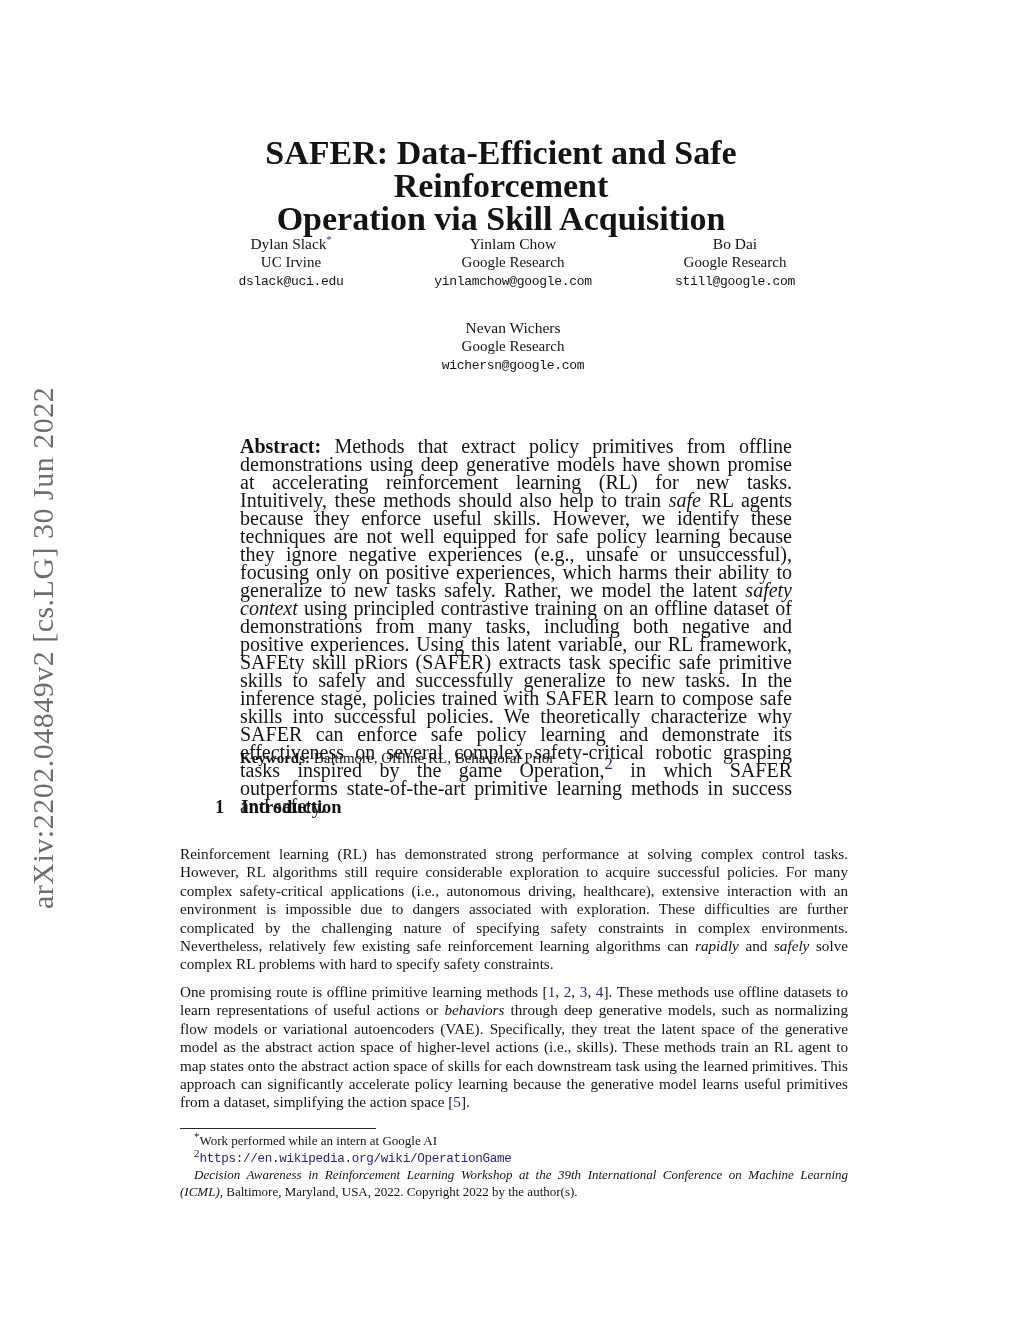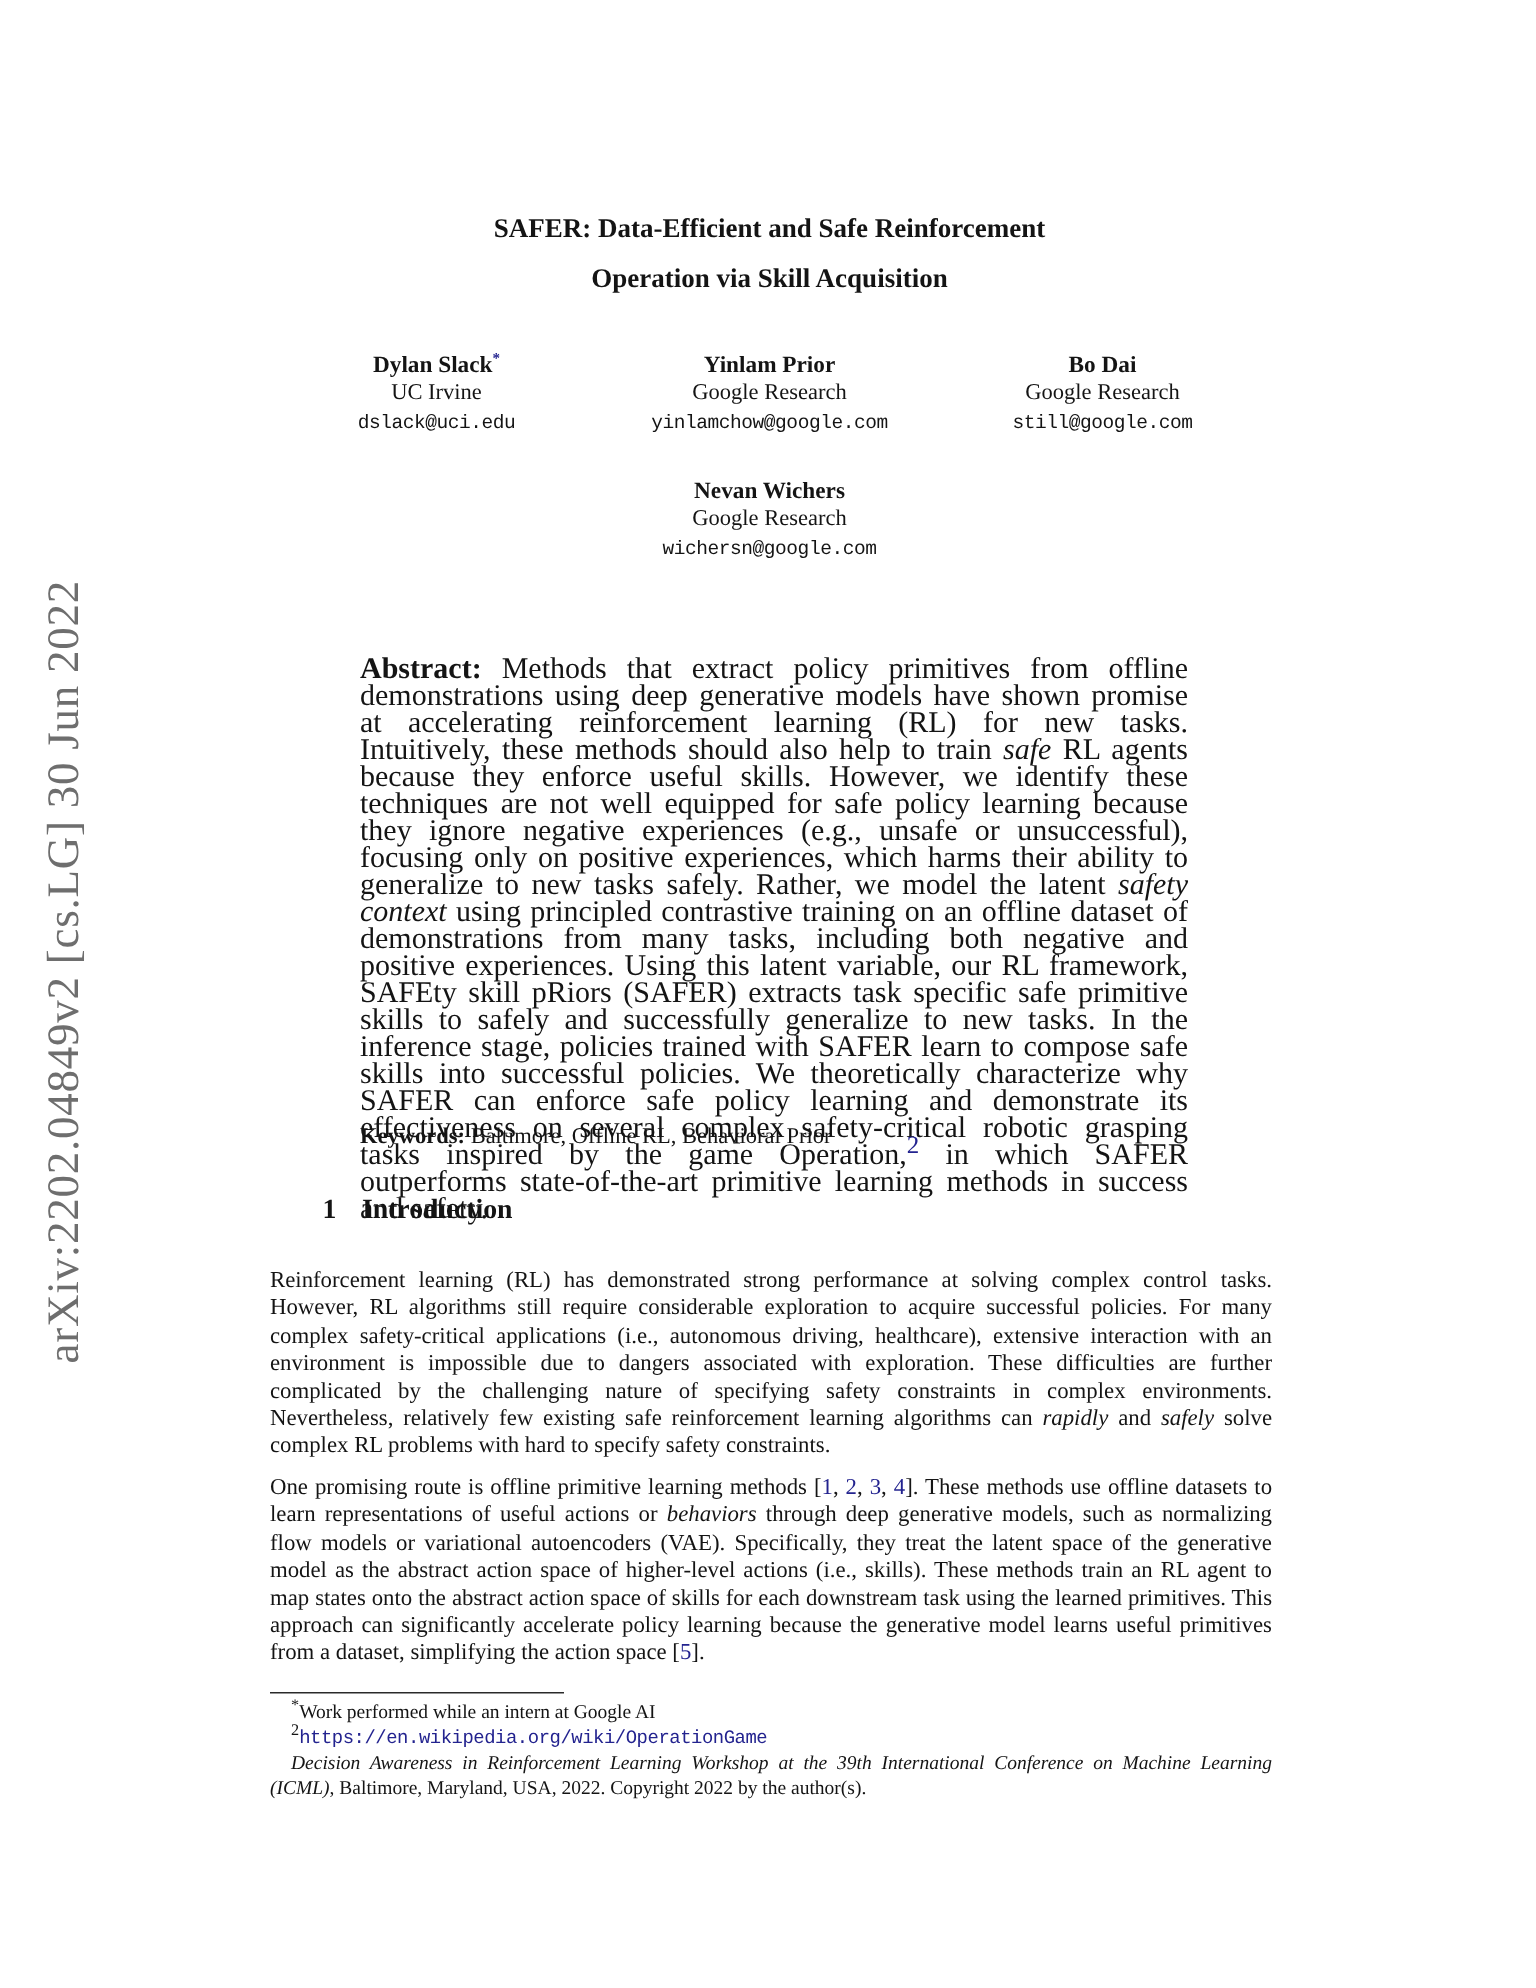--- a/index.html
+++ b/index.html
@@ -14,32 +14,32 @@
     overflow:hidden;
   }
   .arxiv-vertical{
     position:absolute;left:22px;top:338px;height:620px;width:42px;
     writing-mode:vertical-rl;transform:rotate(180deg);
     display:flex;align-items:center;justify-content:center;
     font-size:30px;color:var(--watermark);letter-spacing:0.5px;
     white-space:nowrap;
   }
   .title-block{
-    position:absolute;top:136px;left:180px;width:666px;text-align:center;
-    font-weight:bold;font-size:18px;line-height:33px;
+    position:absolute;top:136px;left:168px;width:666px;text-align:center;
+    font-weight:bold;font-size:34px;line-height:33px;
   }
   .authors-row{
     position:absolute;top:234px;left:180px;width:666px;
     display:flex;justify-content:space-between;
   }
   .author{flex:1;text-align:center;line-height:19px;}
   .author-single{
     position:absolute;top:318px;left:180px;width:666px;text-align:center;line-height:19px;
   }
-  .author .name,.author-single .name{font-weight:bold;font-size:15.5px;}
+  .author .name,.author-single .name{font-weight:normal;font-size:15.5px;}
   .author .affil,.author-single .affil{font-size:15px;}
   .author .email,.author-single .email{
     font-family:"Liberation Mono", monospace;font-size:13px;letter-spacing:-0.3px;
   }
   .author sup,.author-single sup{color:var(--link);font-size:10px;}
   .abstract{
     position:absolute;top:437px;left:240px;width:552px;
     font-size:20px;line-height:18px;text-align:justify;
   }
   .keywords{
@@ -82,21 +82,21 @@
   <div>Operation via Skill Acquisition</div>
 </div>
 
 <div class="authors-row">
   <div class="author">
     <div class="name"><span>Dylan Slack</span><sup>*</sup></div>
     <div class="affil">UC Irvine</div>
     <div class="email">dslack@uci.edu</div>
   </div>
   <div class="author">
-    <div class="name"><span>Yinlam Prior</span><sup></sup></div>
+    <div class="name"><span>Yinlam Chow</span><sup></sup></div>
     <div class="affil">Google Research</div>
     <div class="email">yinlamchow@google.com</div>
   </div>
   <div class="author">
     <div class="name"><span>Bo Dai</span><sup></sup></div>
     <div class="affil">Google Research</div>
     <div class="email">still@google.com</div>
   </div>
 </div>
 

